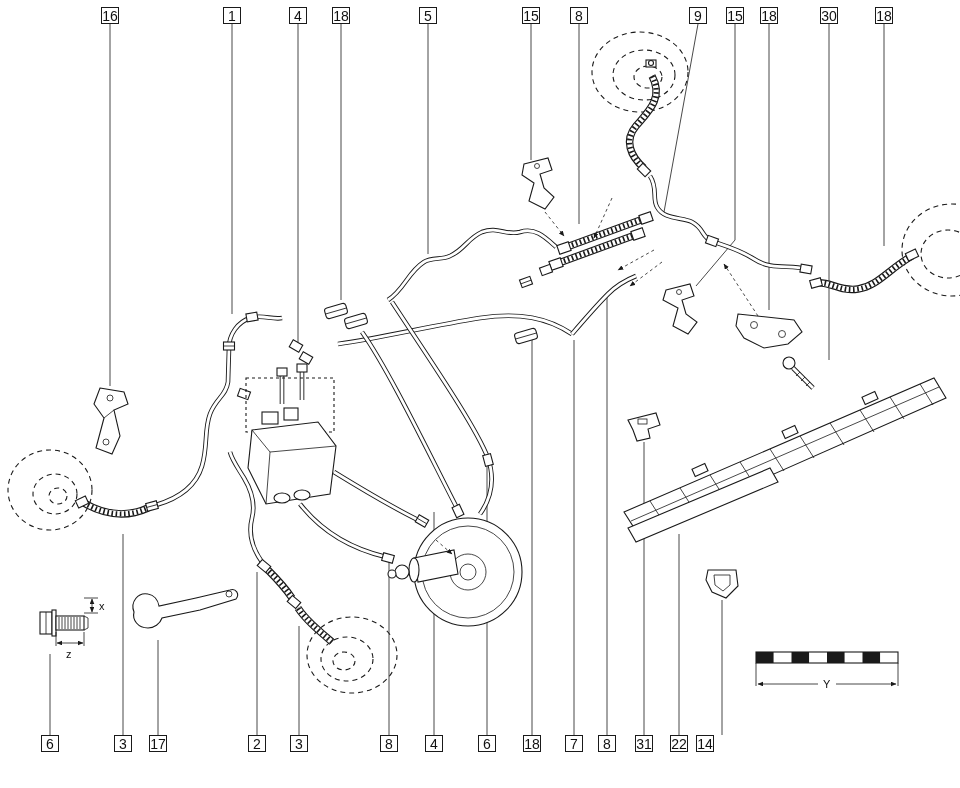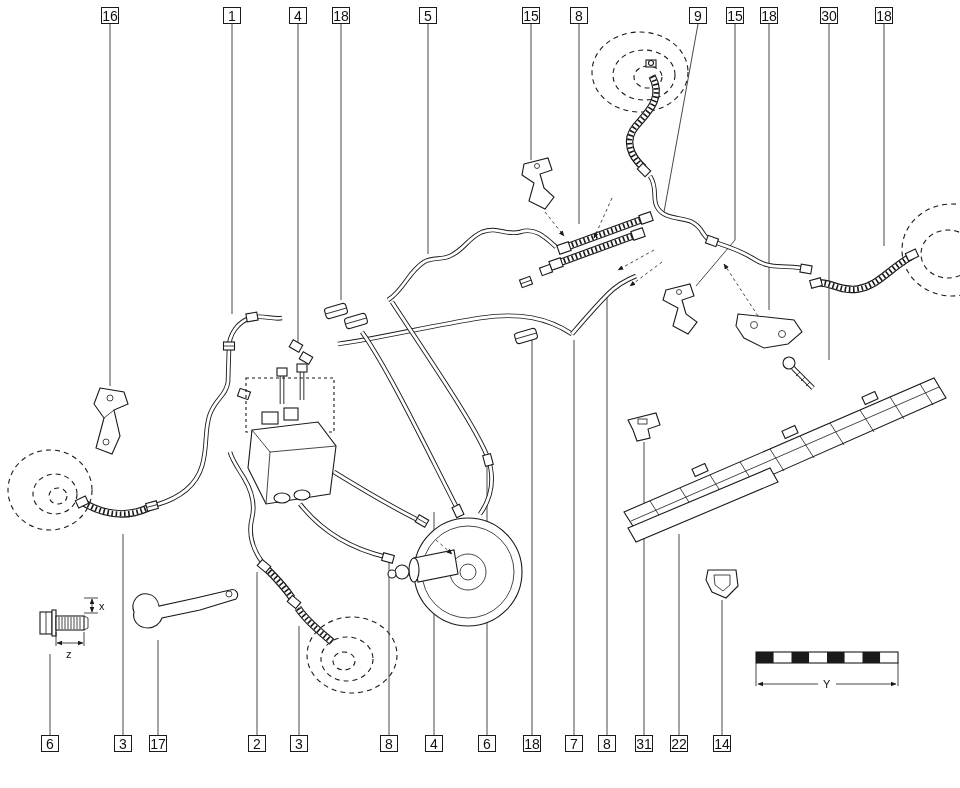--- a/index.html
+++ b/index.html
@@ -467,18 +467,18 @@
       </div>
     <div class="callout" style="left:598px;top:735px">
         <span>8</span>
       </div>
     <div class="callout" style="left:635px;top:735px">
         <span>31</span>
       </div>
     <div class="callout" style="left:670px;top:735px">
         <span>22</span>
       </div>
-    <div class="callout" style="left:713px;top:735px">
+    <div class="callout" style="left:696px;top:735px">
         <span>14</span>
       </div>
   </div>
 
 </div>
 
 </body></html>

